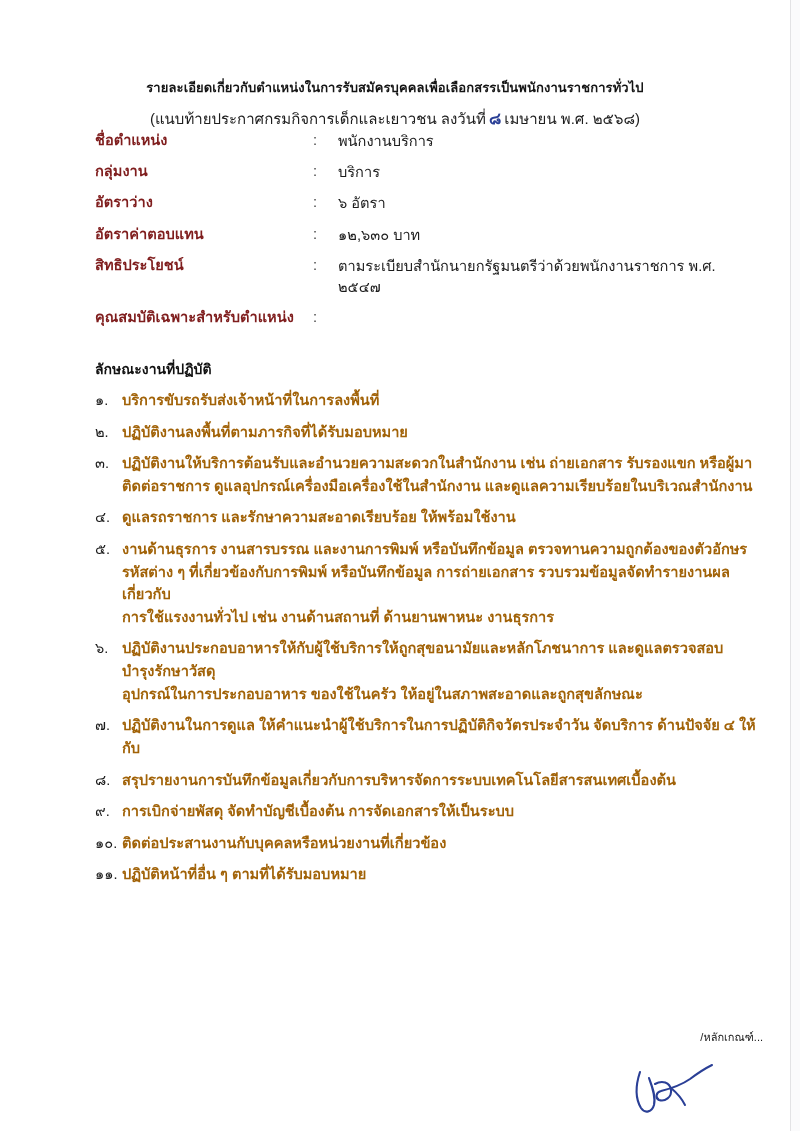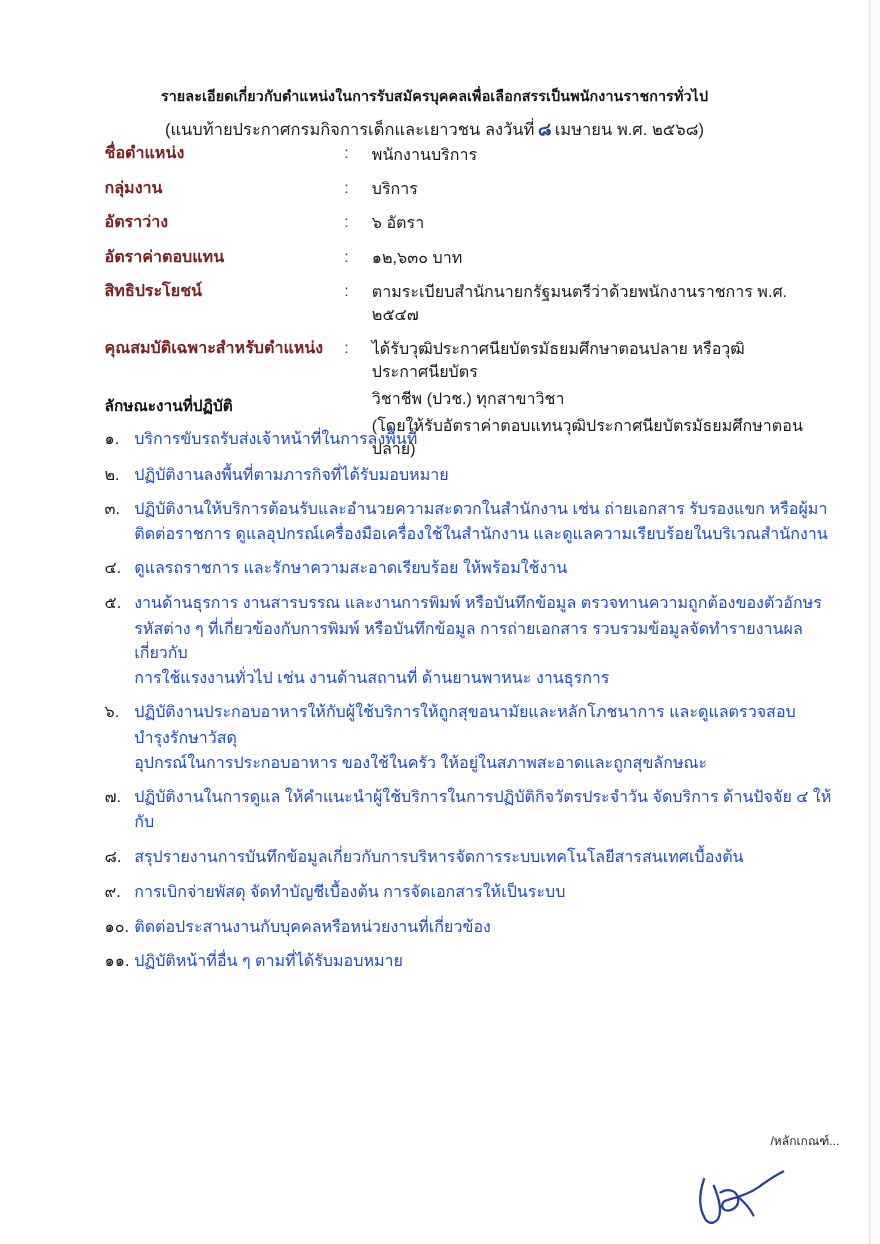--- a/index.html
+++ b/index.html
@@ -143,21 +143,22 @@
     line-height: 1.55;
   }
   .duty-num {
     flex: 0 0 auto;
     min-width: 27px;
     text-align: left;
     color: #1b1b1b;
   }
   .duty-text {
     flex: 1 1 auto;
-    color: #1d4ed8;
+    color: #a16207;
+    font-weight: bold;
   }
   .duty-text .dline {
     display: block;
   }
 
   
   .footer-note {
     position: absolute;
     right: 27px;
     top: 1028px;
@@ -231,25 +232,20 @@
         <div class="field-label">สิทธิประโยชน์</div>
         <div class="field-colon">:</div>
         <div class="field-value">
           <span class="vline">ตามระเบียบสำนักนายกรัฐมนตรีว่าด้วยพนักงานราชการ พ.ศ. ๒๕๔๗</span>
         </div>
       </div>
 
       <div class="field-row">
         <div class="field-label">คุณสมบัติเฉพาะสำหรับตำแหน่ง</div>
         <div class="field-colon">:</div>
-        <div class="field-value">
-          <span class="vline">ได้รับวุฒิประกาศนียบัตรมัธยมศึกษาตอนปลาย หรือวุฒิประกาศนียบัตร</span>
-          <span class="vline">วิชาชีพ (ปวช.) ทุกสาขาวิชา</span>
-          <span class="vline">(โดยให้รับอัตราค่าตอบแทนวุฒิประกาศนียบัตรมัธยมศึกษาตอนปลาย)</span>
-        </div>
       </div>
 
     </div>
 
     <div class="duties">
       <div class="duties-heading">ลักษณะงานที่ปฏิบัติ</div>
 
       <div class="duty">
         <div class="duty-num">๑.</div>
         <div class="duty-text">

